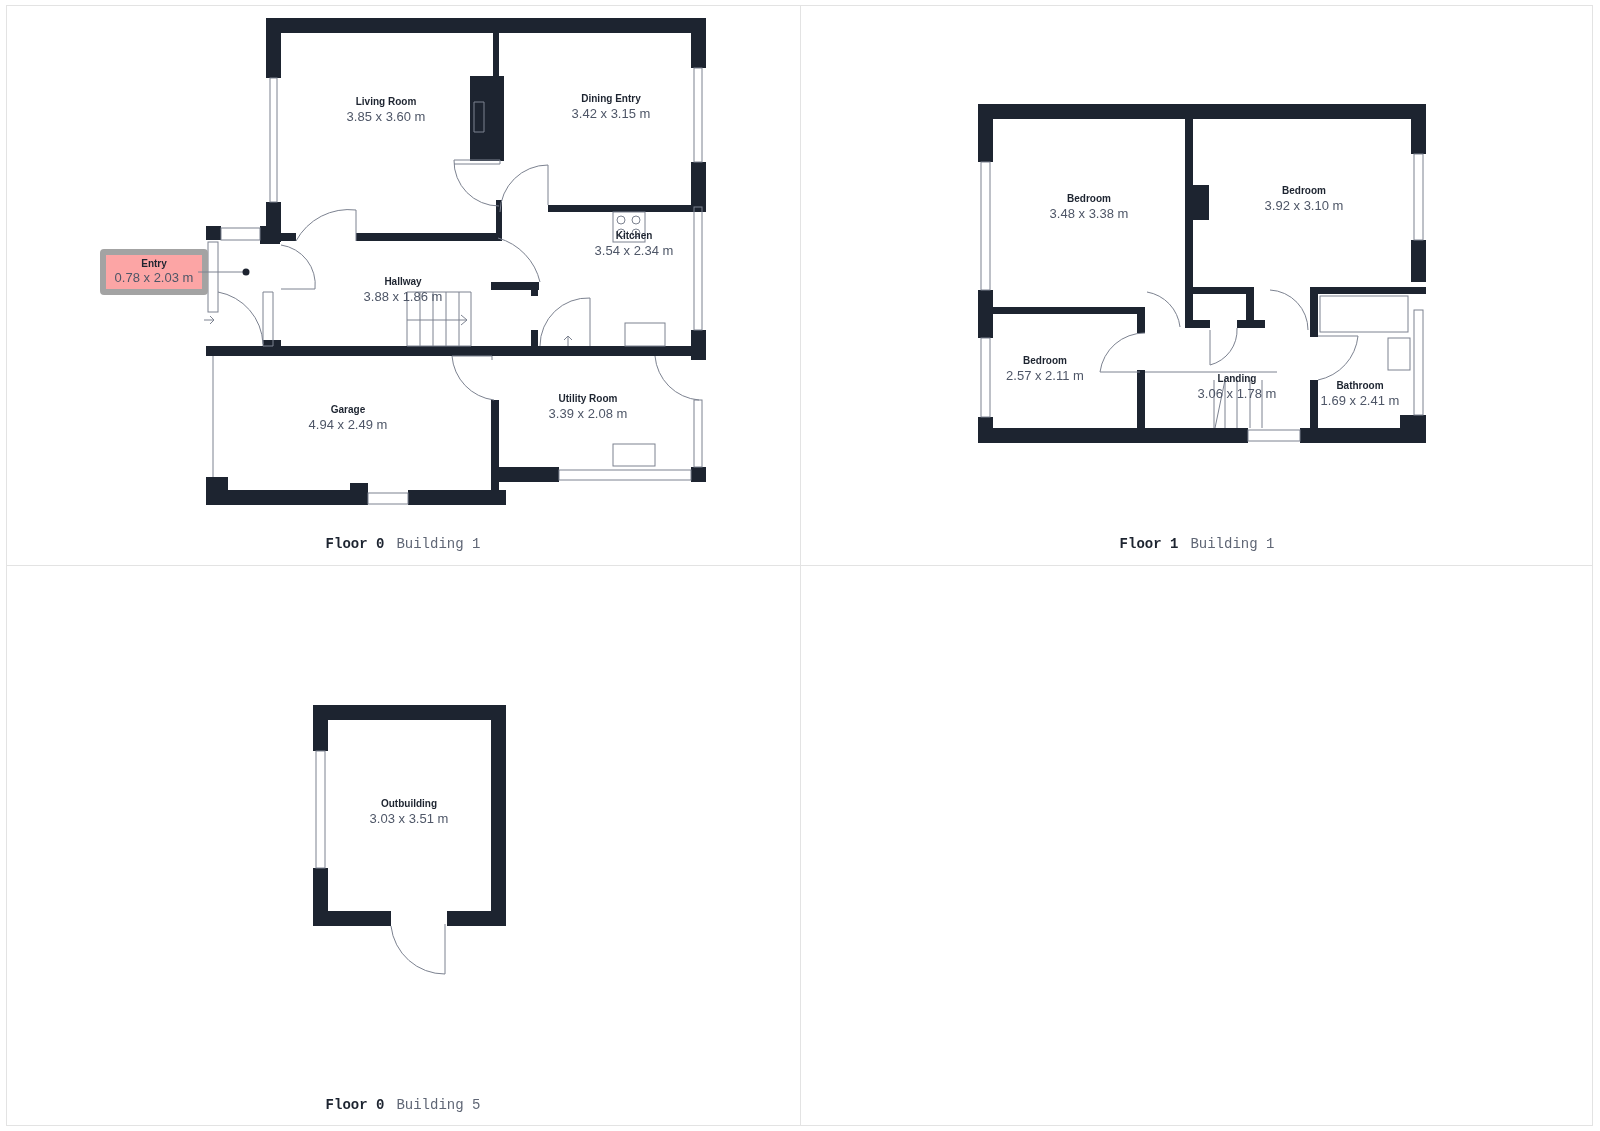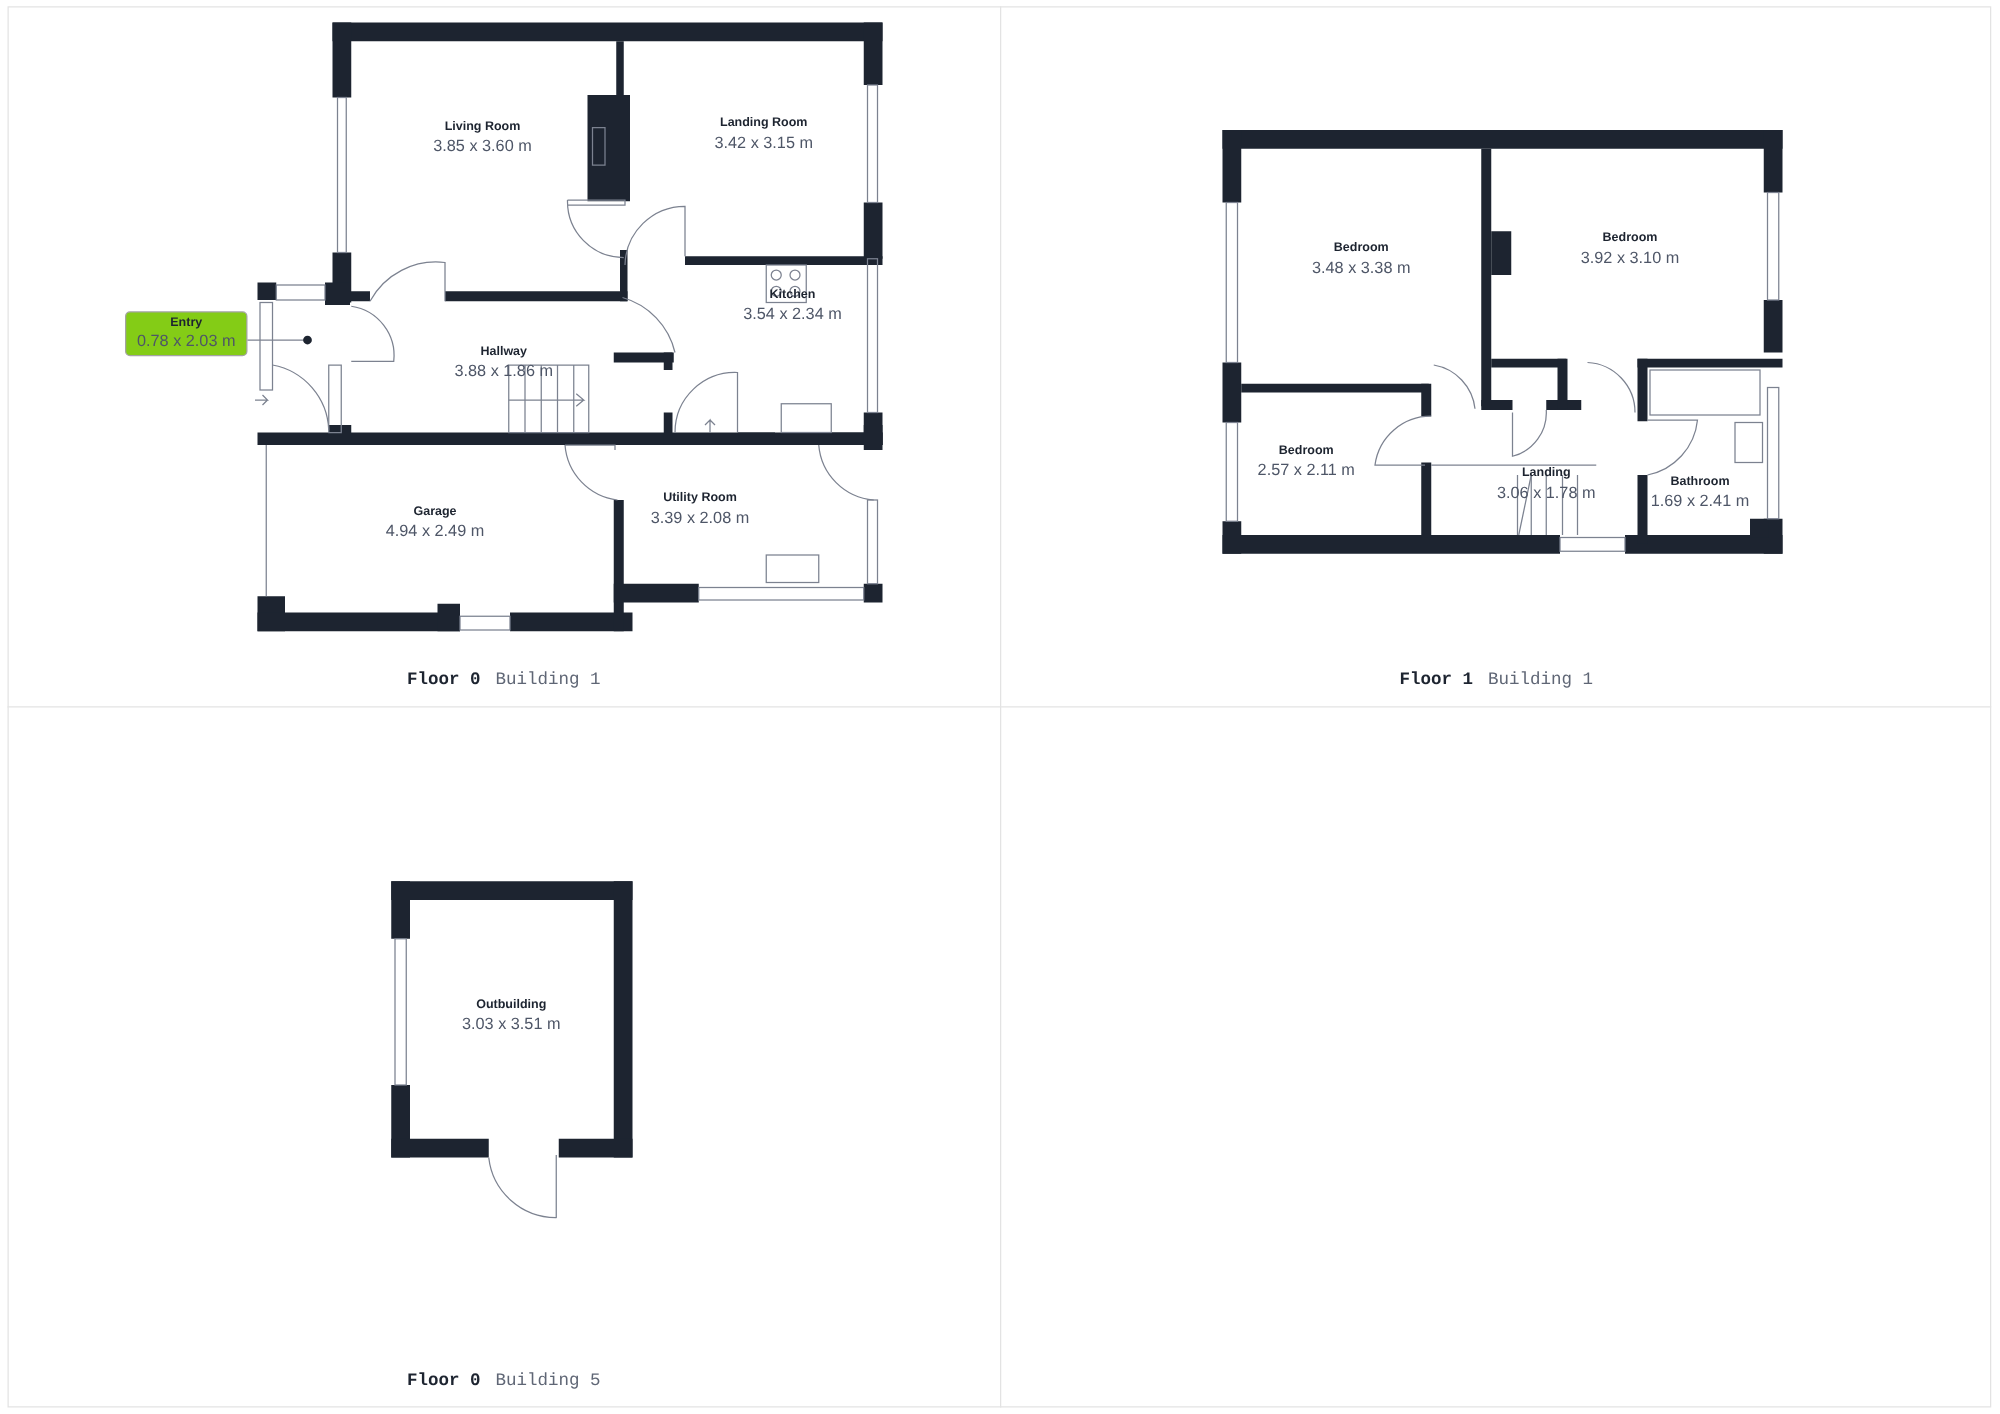--- a/index.html
+++ b/index.html
@@ -7,21 +7,21 @@
   .grid { position:absolute; left:6px; top:5px; width:1587px; height:1121px; border:1px solid #e3e3e3; box-sizing:border-box; }
   .vline { position:absolute; left:800px; top:5px; width:1px; height:1121px; background:#e3e3e3; }
   .hline { position:absolute; left:6px; top:565px; width:1587px; height:1px; background:#e3e3e3; }
   svg.plan { position:absolute; left:0; top:0; }
   .lbl { position:absolute; transform:translateX(-50%); text-align:center; white-space:nowrap; line-height:1.25; }
   .rname { font-weight:bold; font-size:10px; color:#1d2430; }
   .rdim { font-size:13px; color:#4e5667;text-align:center; }
   .caption { position:absolute; transform:translateX(-50%); white-space:nowrap; font-size:14px;font-family:Liberation Mono, monospace; }
   .caption .fl { font-weight:bold; color:#1d2430; margin-right:12px; }
   .caption .bd { color:#5f6675; }
-  .entrybox { position:absolute; border:1px solid #a3a3a3; border-radius:4px; background:#84cc16; padding:2px 6px; text-align:center; line-height:1.3; }
+  .entrybox { position:absolute; border:6px solid #a3a3a3; border-radius:4px; background:#fca5a5; padding:2px 6px; text-align:center; line-height:1.3; }
 </style>
 </head>
 <body>
 
 <div class="grid"></div>
 <div class="vline"></div>
 <div class="hline"></div>
 
 <svg class="plan" width="1600" height="1131" viewBox="0 0 1600 1131">
   <g fill="#1d2430" stroke="none">
@@ -165,21 +165,21 @@
 
     <path d="M391 926 A 54 54 0 0 0 445 974 v-50"></path>
   </g>
 </svg>
 
 <div class="lbl" style="left:386px; top:96px;">
   <div class="rname">Living Room</div>
   <div class="rdim">3.85 x 3.60 m</div>
 </div>
 <div class="lbl" style="left:611px; top:93px;">
-  <div class="rname">Landing Room</div>
+  <div class="rname">Dining Entry</div>
   <div class="rdim">3.42 x 3.15 m</div>
 </div>
 <div class="entrybox" style="left:100px; top:249px; width:84px;">
   <div class="rname">Entry</div>
   <div class="rdim">0.78 x 2.03 m</div>
 </div>
 <svg class="plan" width="1600" height="1131">
   <line x1="198" y1="272" x2="246" y2="272" stroke="#7c8290" stroke-width="1"></line>
   <circle cx="246" cy="272" r="3.5" fill="#1d2430"></circle>
 </svg>
@@ -188,21 +188,21 @@
   <div class="rdim">3.88 x 1.86 m</div>
 </div>
 <div class="lbl" style="left:634px; top:230px;">
   <div class="rname">Kitchen</div>
   <div class="rdim">3.54 x 2.34 m</div>
 </div>
 <div class="lbl" style="left:348px; top:404px;">
   <div class="rname">Garage</div>
   <div class="rdim">4.94 x 2.49 m</div>
 </div>
-<div class="lbl" style="left:560px; top:393px;">
+<div class="lbl" style="left:588px; top:393px;">
   <div class="rname">Utility Room</div>
   <div class="rdim">3.39 x 2.08 m</div>
 </div>
 
 <div class="lbl" style="left:1089px; top:193px;">
   <div class="rname">Bedroom</div>
   <div class="rdim">3.48 x 3.38 m</div>
 </div>
 <div class="lbl" style="left:1304px; top:185px;">
   <div class="rname">Bedroom</div>

